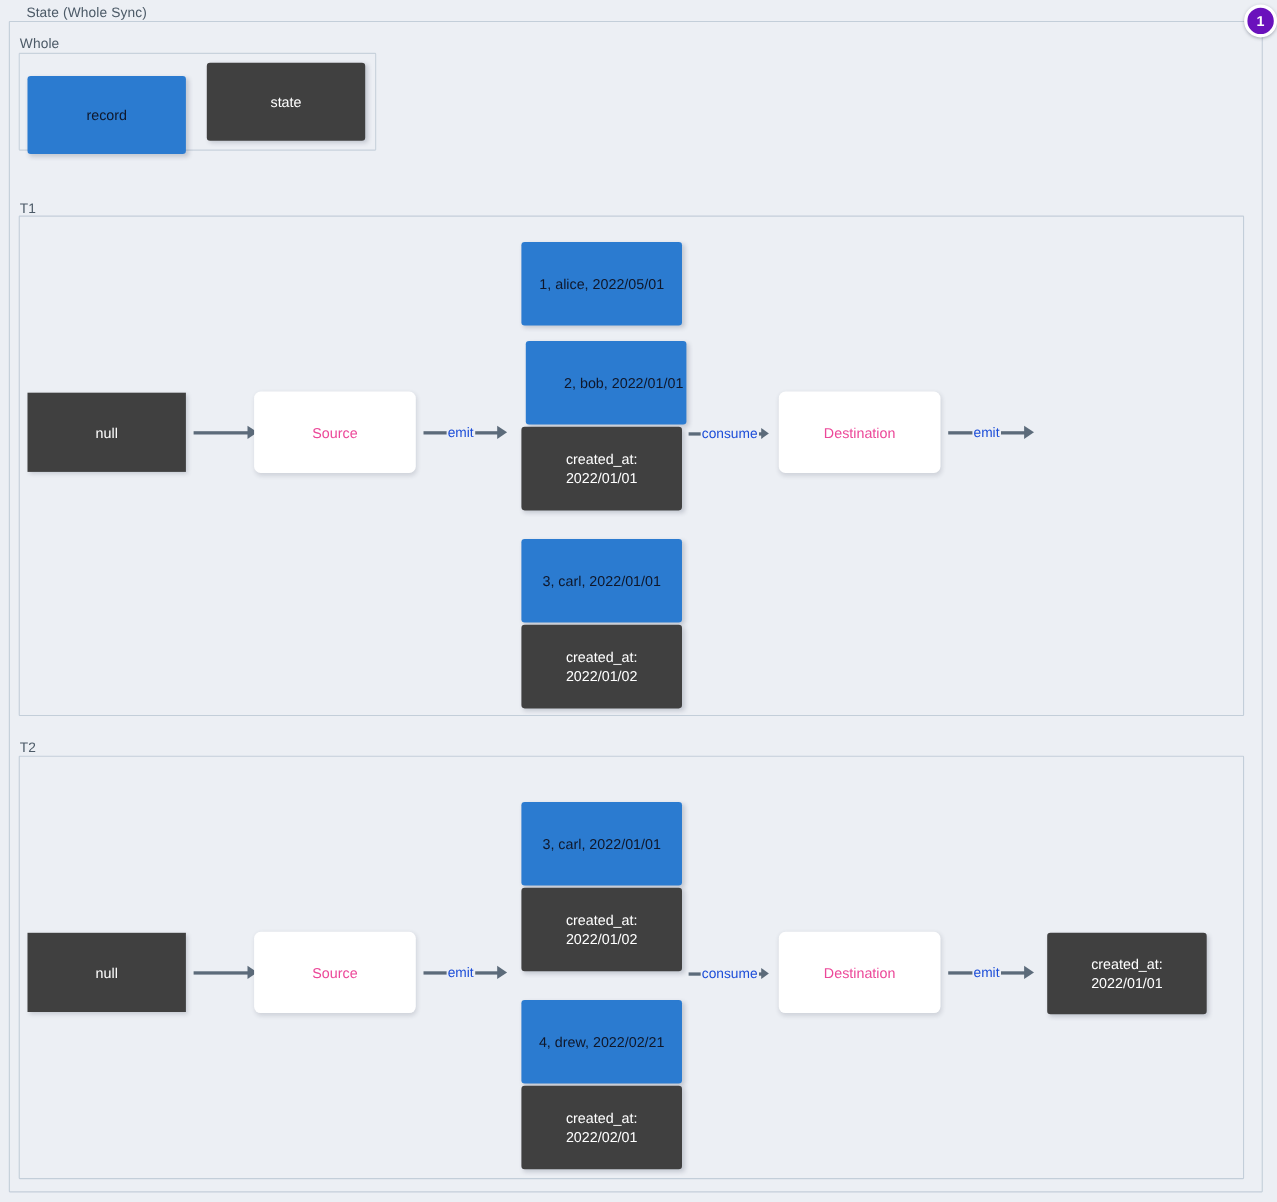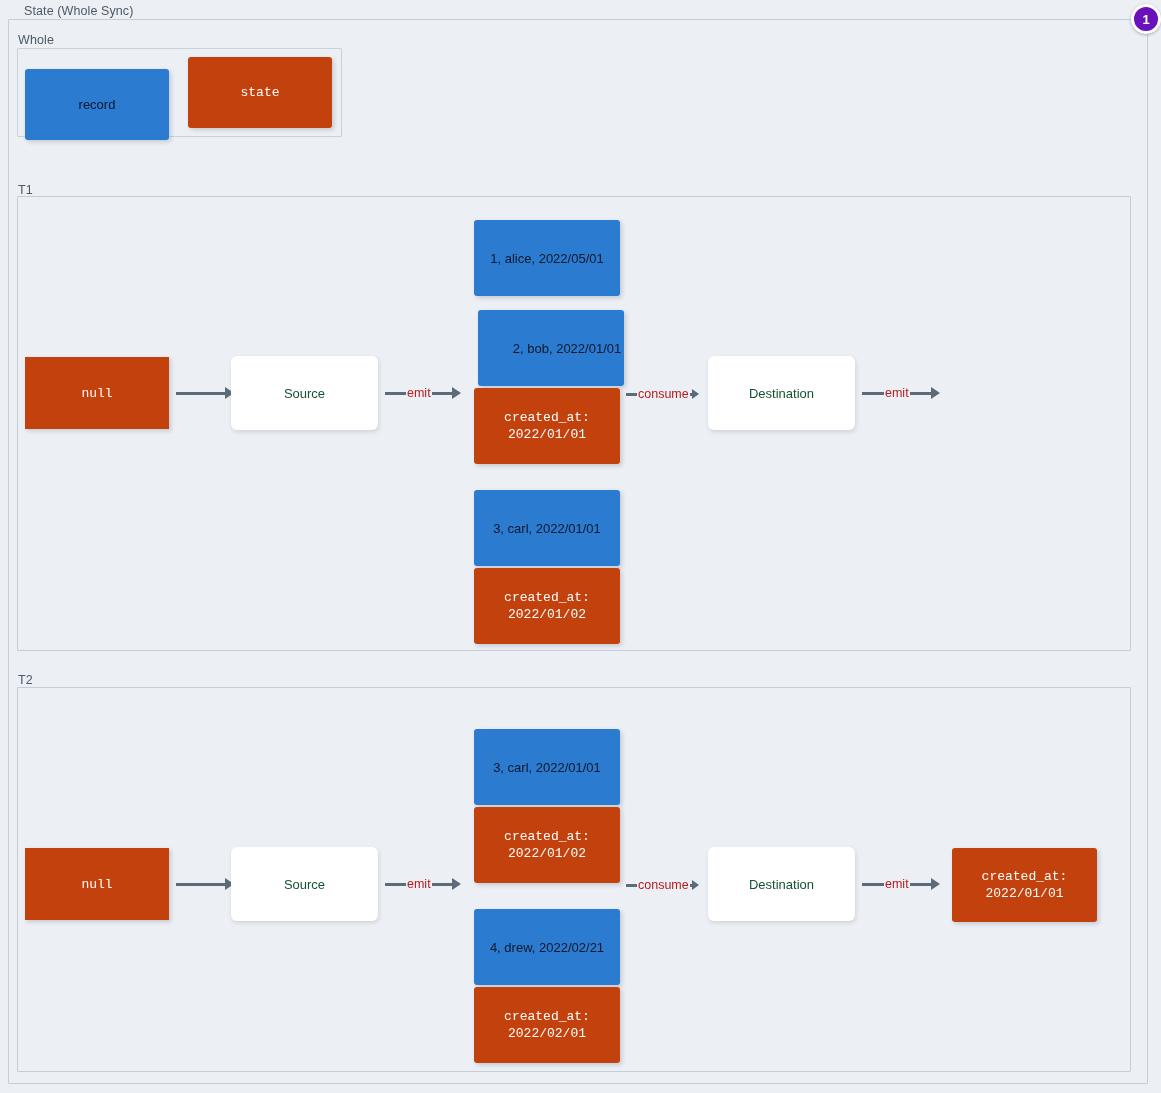--- a/index.html
+++ b/index.html
@@ -44,49 +44,48 @@
     box-shadow: 2px 2px 4px rgba(60,70,90,0.22);
     white-space: pre-line;
   }
   .node.record {
     background: #2b7bd0;
     color: #0f172a;
     border-radius: 3px;
     margin-top: 12px;
   }
   .node.state {
-    background: #c2410c;
+    background: #404040;
     color: #ffffff;
     border-radius: 3px;
-    font-family: Liberation Mono, monospace;
   }
   .node.state.sharp { border-radius: 0; }
   .node.plain {
     background: #ffffff;
-    color: #14532d;
+    color: #ec4899;
     border-radius: 6px;
     box-shadow: 1px 2px 4px rgba(60,70,90,0.16);
   }
   .node.legend-swatch { font-size: 13px; }
 
   
   .arrow {
     position: absolute;
     display: flex;
     align-items: center;
     height: 16px;
   }
   .arrow .seg {
     height: 3px;
     background: #5c6b7a;
     flex: 0 0 auto;
   }
   .arrow .lbl {
     font-size: 12.5px;
-    color: #b91c1c;
+    color: #1d4ed8;
     padding: 0 1px;
     line-height: 14px;
     white-space: nowrap;
   }
   .arrow .head {
     width: 0; height: 0;
     border-top: 6px solid transparent;
     border-bottom: 6px solid transparent;
     border-left: 9px solid #5c6b7a;
     flex: 0 0 auto;

